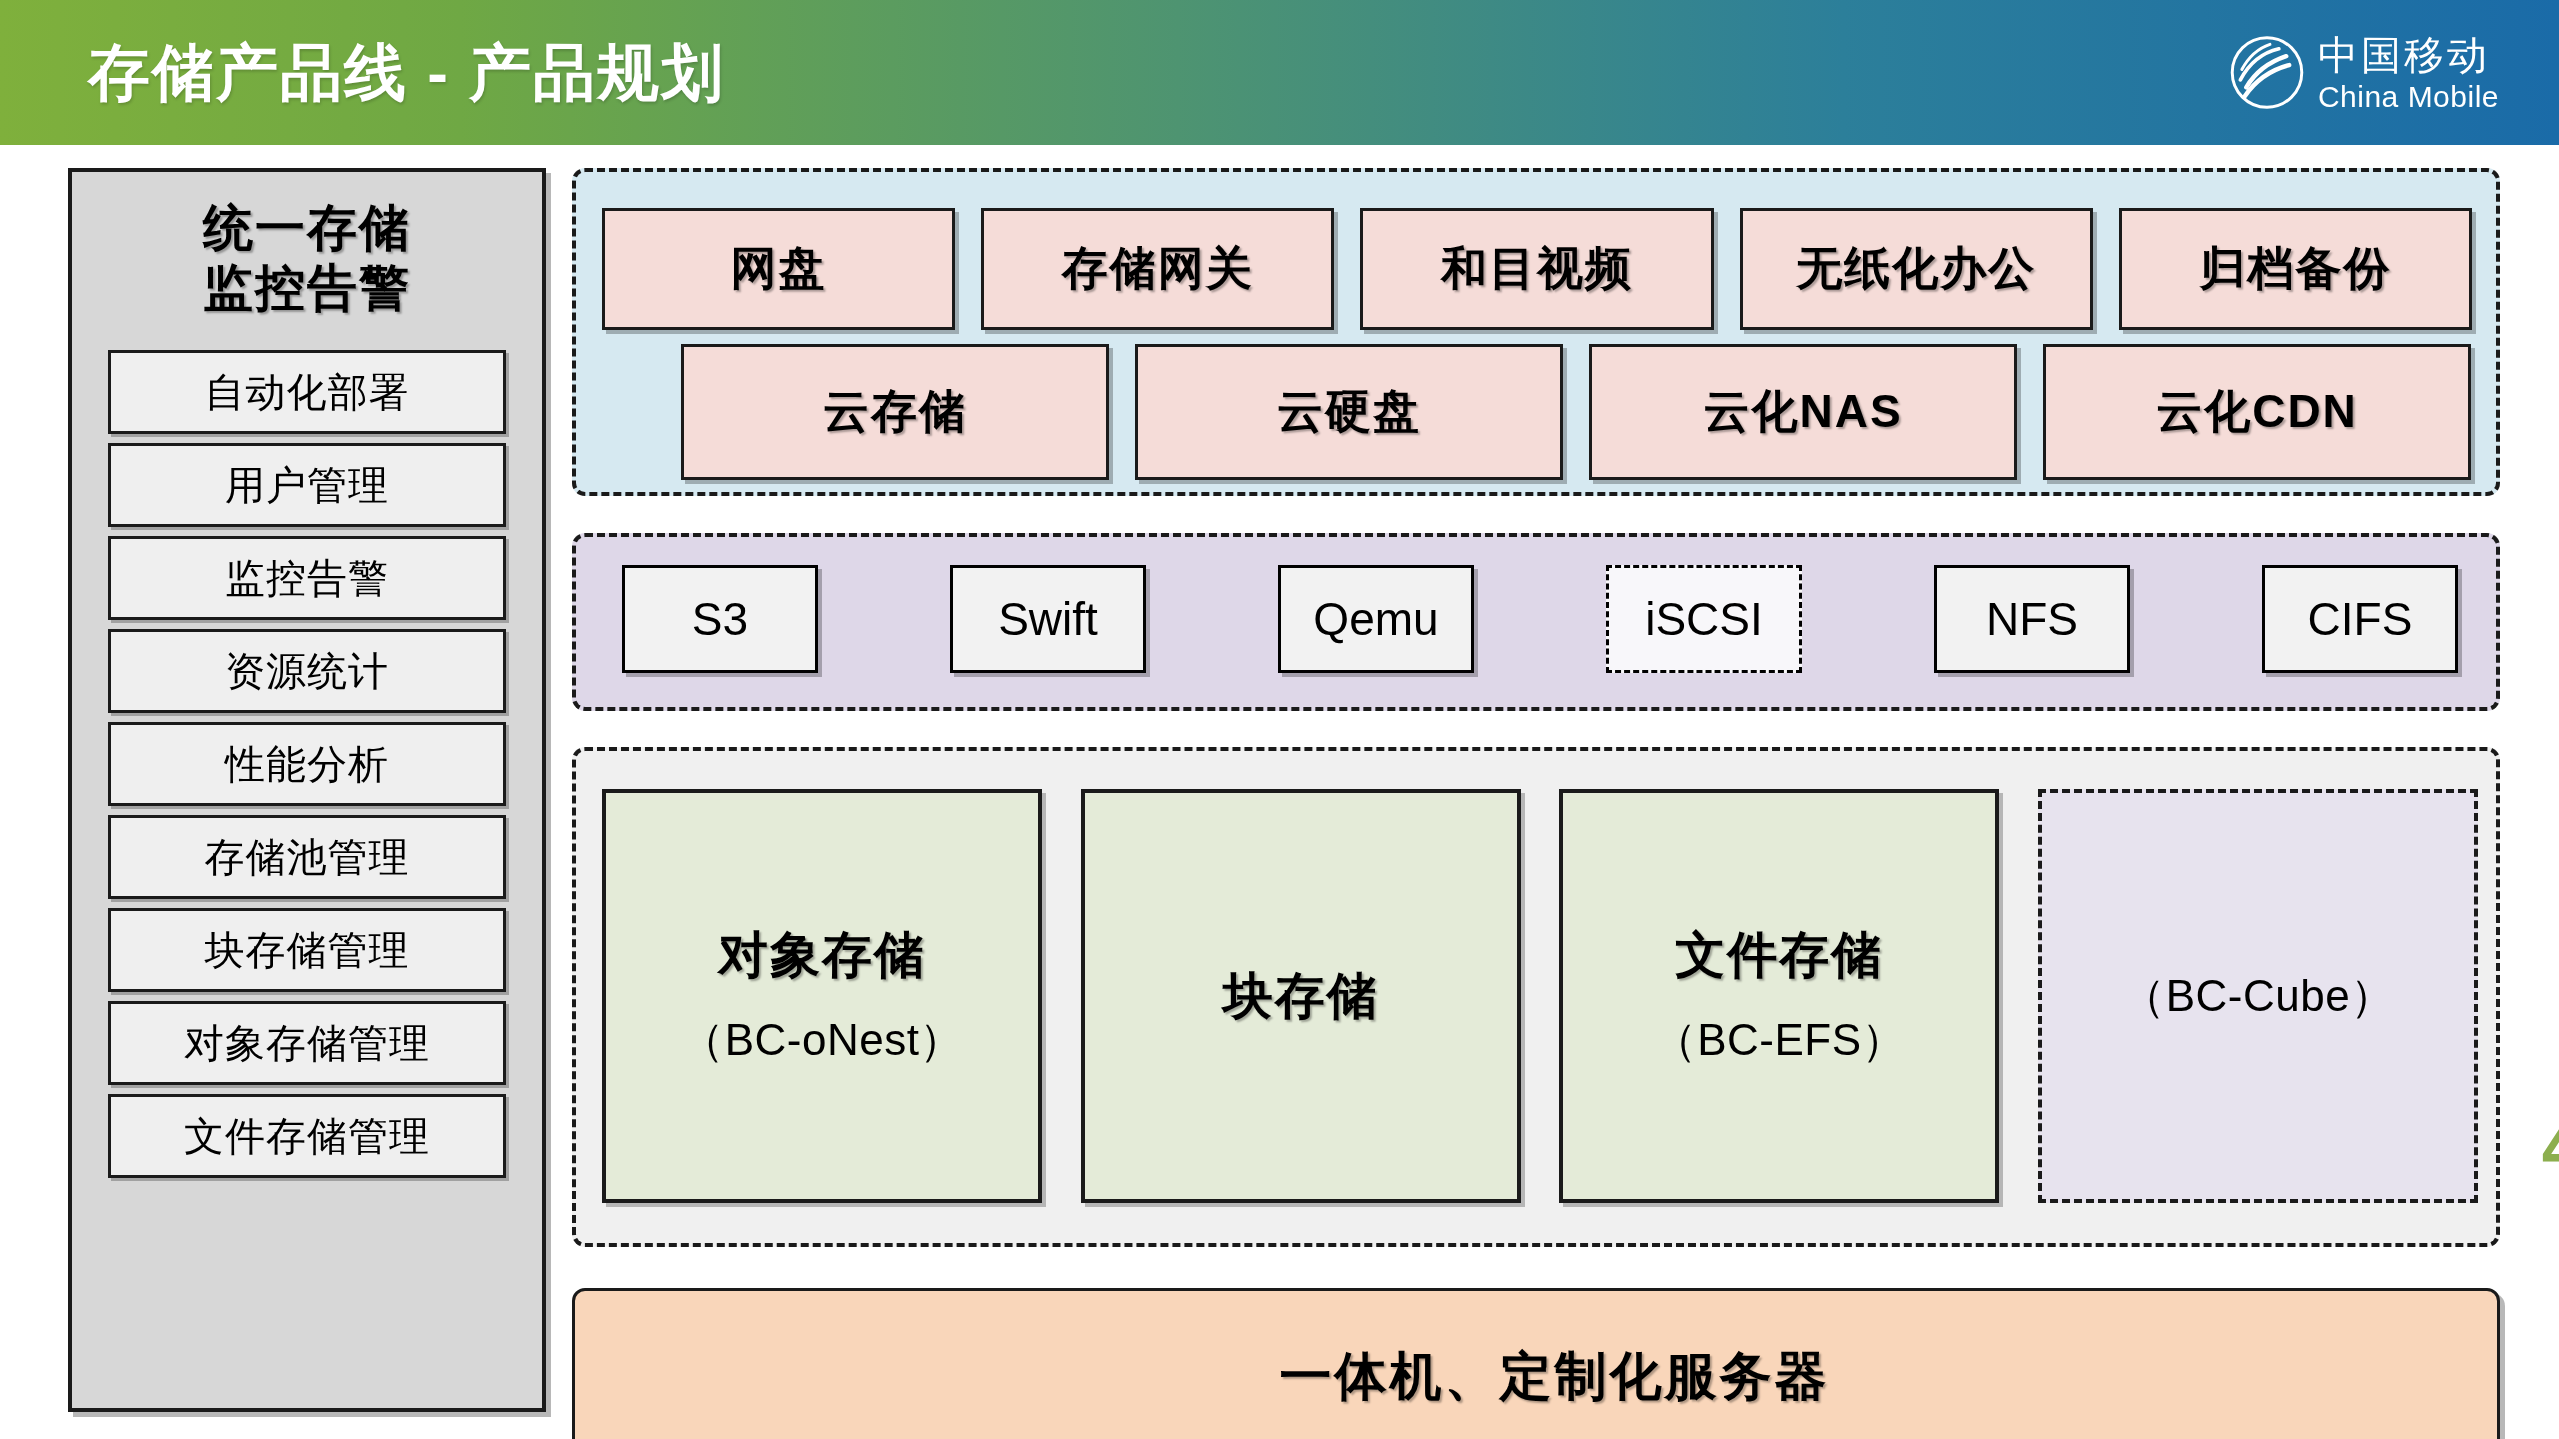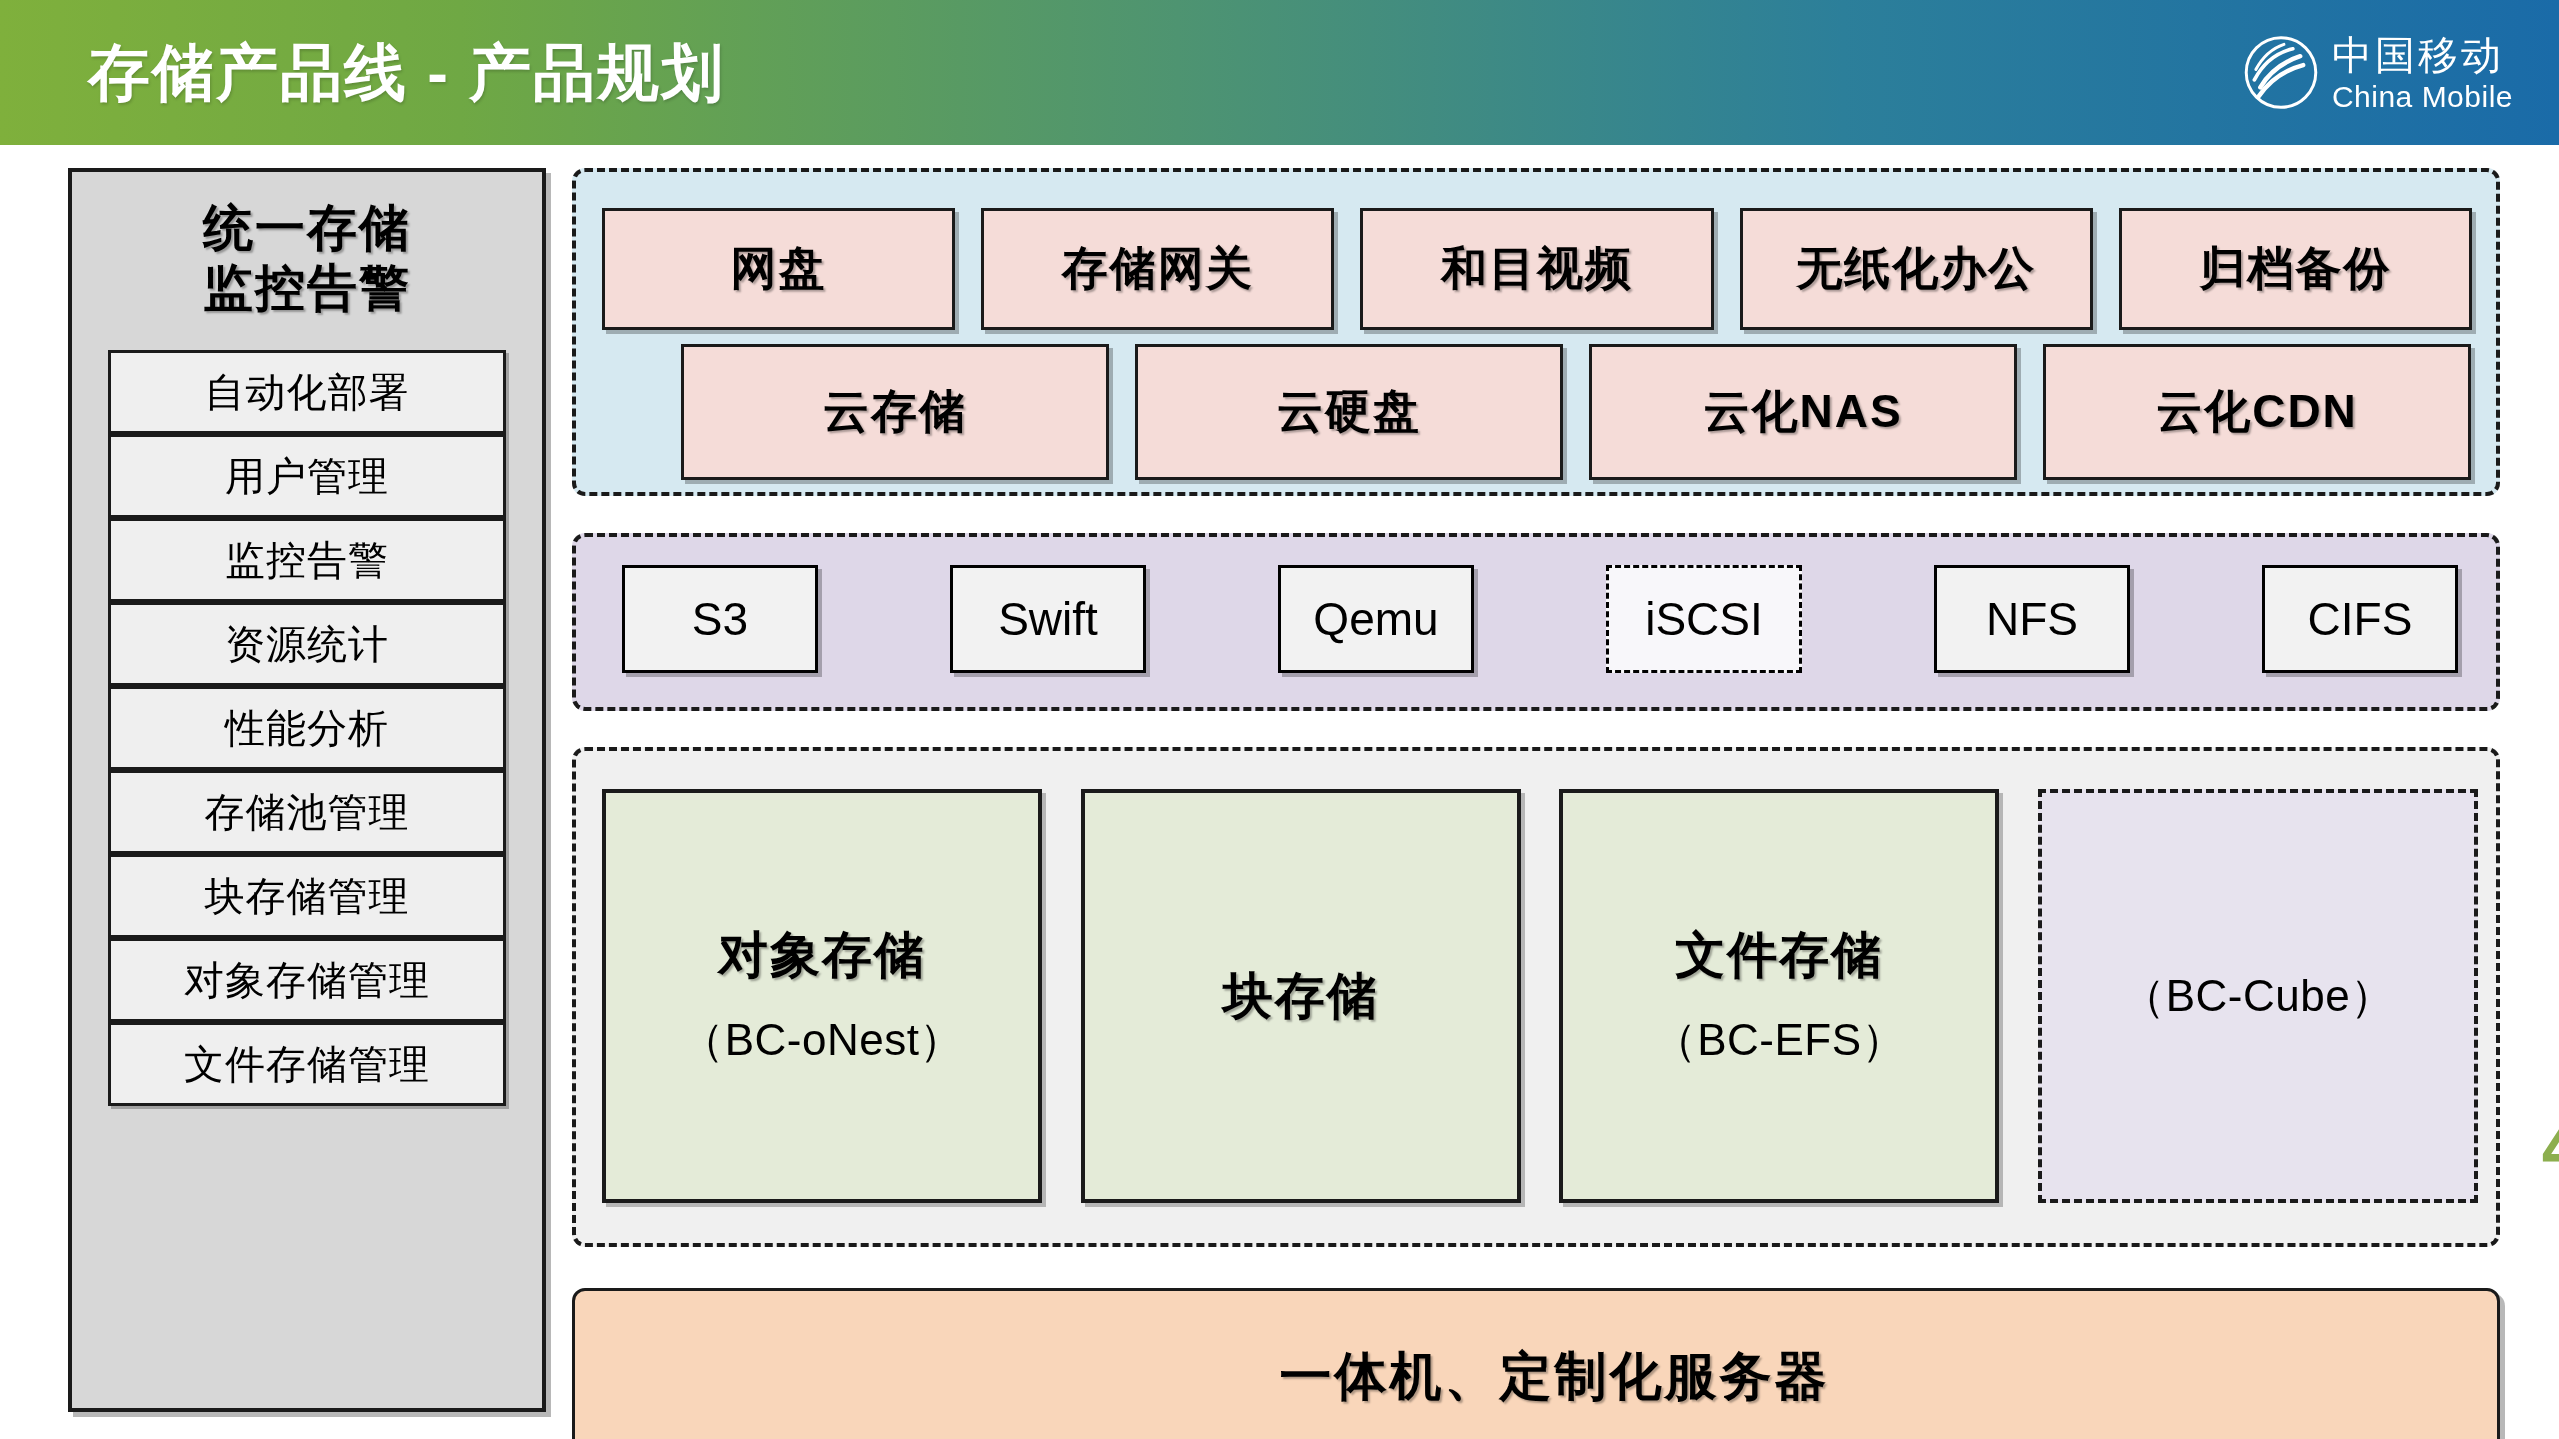--- a/index.html
+++ b/index.html
@@ -30,21 +30,21 @@
     transform: translateY(-50%);
     color: #ffffff;
     font-size: 62px;
     font-weight: bold;
     letter-spacing: 2px;
     white-space: nowrap;
     text-shadow: 1px 2px 3px rgba(0,0,0,0.18);
   }
   .logo-wrap {
     position: absolute;
-    right: 46px;
+    right: 60px;
     top: 50%;
     transform: translateY(-50%);
     display: flex;
     align-items: center;
     gap: 14px;
   }
   .logo-mark { width: 74px; height: 74px; flex: none; }
   .logo-text { display: flex; flex-direction: column; line-height: 1; }
   .logo-cn {
     color: #ffffff;
@@ -96,21 +96,21 @@
     line-height: 1.20;
     letter-spacing: 2px;
     text-shadow: 2px 2px 2px rgba(0,0,0,0.30);
   }
   .sidebar-items {
     margin-top: 32px;
     width: 100%;
     display: flex;
     flex-direction: column;
     align-items: center;
-    gap: 0;
+    gap: 9px;
   }
   .sidebar-item {
     width: 398px;
     height: 84px;
     background: #EFEFEF;
     border: 3px solid #1a1a1a;
     box-sizing: border-box;
     display: flex;
     align-items: center;
     justify-content: center;

